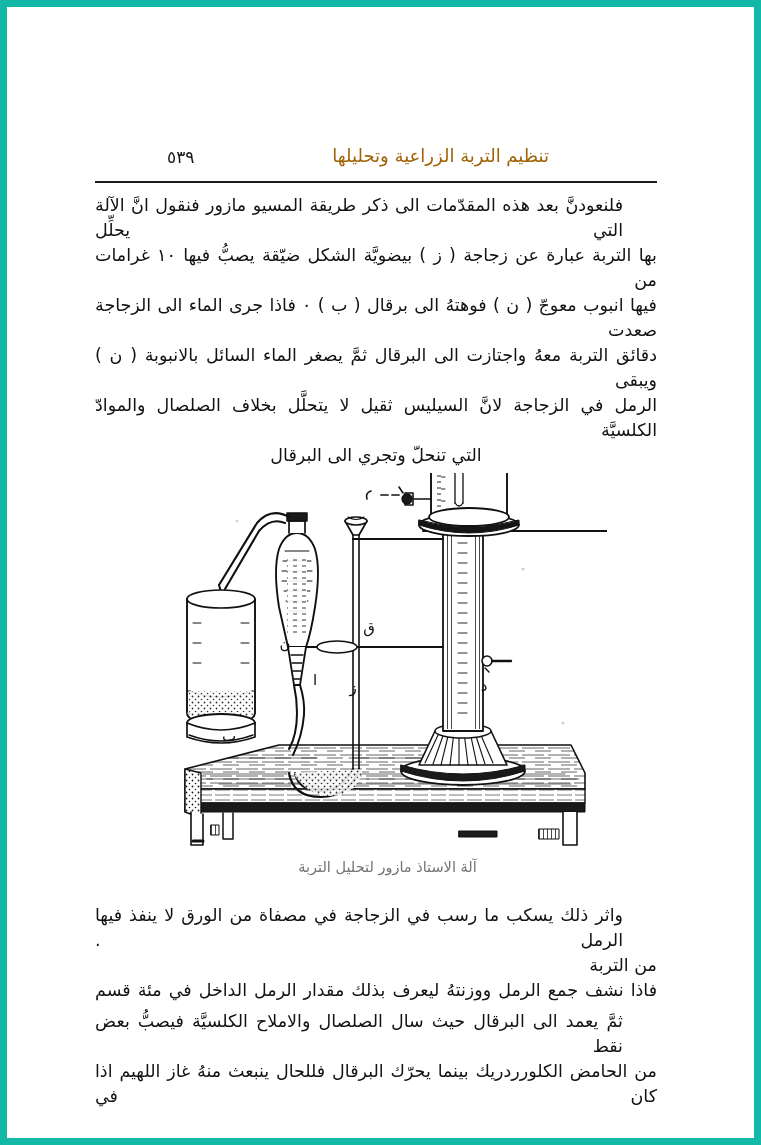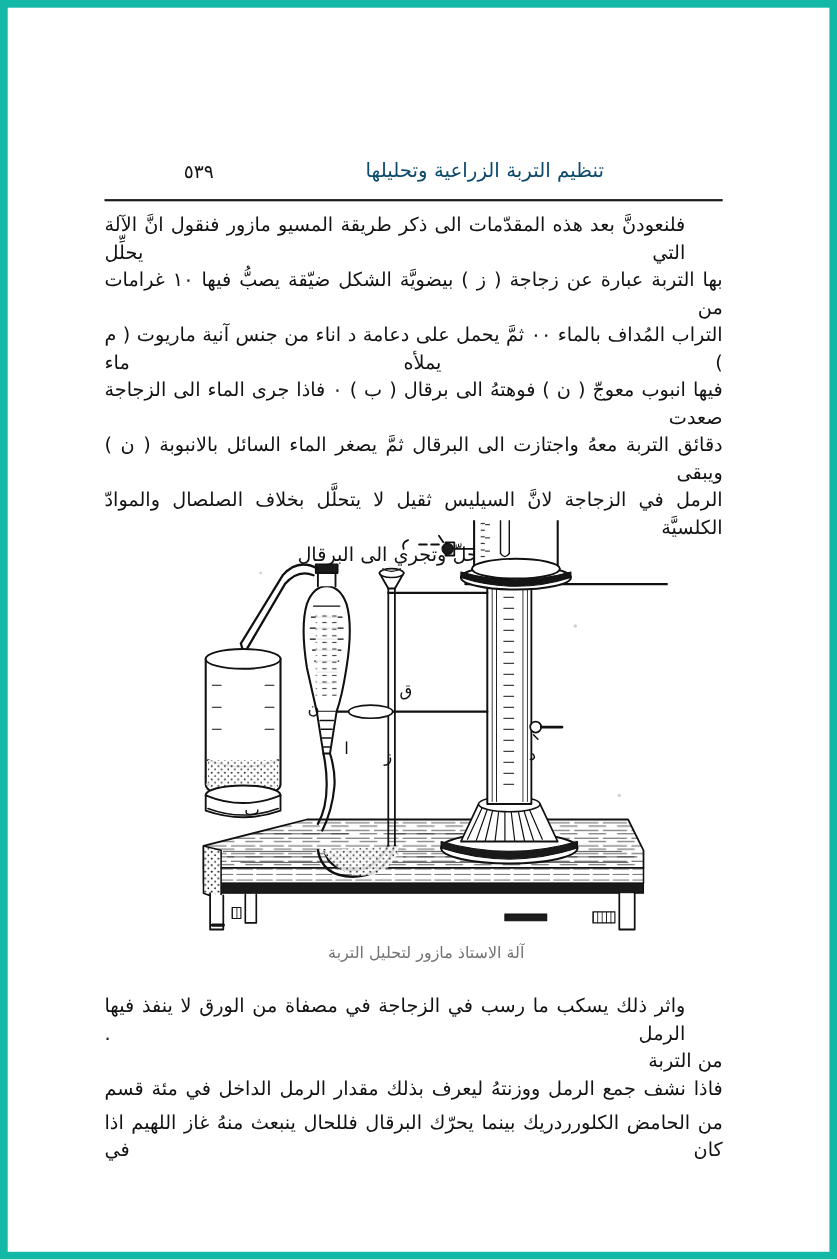--- a/index.html
+++ b/index.html
@@ -36,21 +36,21 @@
     font-size: 17px;
     color: #141414;
     letter-spacing: 0.5px;
     font-family: "DejaVu Sans", sans-serif;
   }
   #running-title {
     position: absolute;
     right: 108px;
     top: 0px;
     font-size: 18px;
-    color: #0c4a6e;
+    color: #a16207;
     font-family: "DejaVu Sans", sans-serif;
     white-space: nowrap;
   }
   #head-rule {
     position: absolute;
     top: 174px;
     left: 88px;
     width: 562px;
     height: 0;
     border-top: 2px solid #1b1b1b;
@@ -125,21 +125,20 @@
 
   <div id="header-zone">
     <div id="folio">٥٣٩</div>
     <div id="running-title">تنظيم التربة الزراعية وتحليلها</div>
   </div>
   <div id="head-rule"></div>
 
   <div class="textblock" id="para-top">
     <span class="tline stretch indent">فلنعودنَّ بعد هذه المقدّمات الى ذكر طريقة المسيو مازور فنقول انَّ الآلة التي يحلِّل</span>
     <span class="tline stretch">بها التربة عبارة عن زجاجة ( ز ) بيضويَّة الشكل ضيّقة يصبُّ فيها ١٠ غرامات من</span>
-    <span class="tline stretch">التراب المُداف بالماء ٠٠ ثمَّ يحمل على دعامة د اناء من جنس آنية ماريوت ( م ) يملأه ماء</span>
     <span class="tline stretch">فيها انبوب معوجّ ( ن ) فوهتهُ الى برقال ( ب ) ٠ فاذا جرى الماء الى الزجاجة صعدت</span>
     <span class="tline stretch">دقائق التربة معهُ واجتازت الى البرقال ثمَّ يصغر الماء السائل بالانبوبة ( ن ) ويبقى</span>
     <span class="tline stretch">الرمل في الزجاجة لانَّ السيليس ثقيل لا يتحلَّل بخلاف الصلصال والموادّ الكلسيَّة</span>
     <span class="tline last">التي تنحلّ وتجري الى البرقال</span>
   </div>
 
   <div id="figure">
     <svg width="440" height="400" viewBox="0 0 440 400" xmlns="http://www.w3.org/2000/svg">
       <defs>
         <pattern id="woodgrain" x="0" y="0" width="26" height="7" patternUnits="userSpaceOnUse">
@@ -320,16 +319,17 @@
 
   <div id="figcaption">آلة الاستاذ مازور لتحليل التربة</div>
 
   <div class="textblock" id="para-bot1">
     <span class="tline stretch indent">واثر ذلك يسكب ما رسب في الزجاجة في مصفاة من الورق لا ينفذ فيها الرمل .</span>
     <span class="tline lastright">من التربة</span>
     <span class="tline stretch">فاذا نشف جمع الرمل ووزنتهُ ليعرف بذلك مقدار الرمل الداخل في مئة قسم</span>
   </div>
 
   <div class="textblock" id="para-bot2">
+    <span class="tline stretch indent">ثمَّ يعمد الى البرقال حيث سال الصلصال والاملاح الكلسيَّة فيصبُّ بعض نقط</span>
     <span class="tline stretch">من الحامض الكلورردريك بينما يحرّك البرقال فللحال ينبعث منهُ غاز اللهيم اذا كان في</span>
   </div>
 
 </div>
 
 </body></html>

